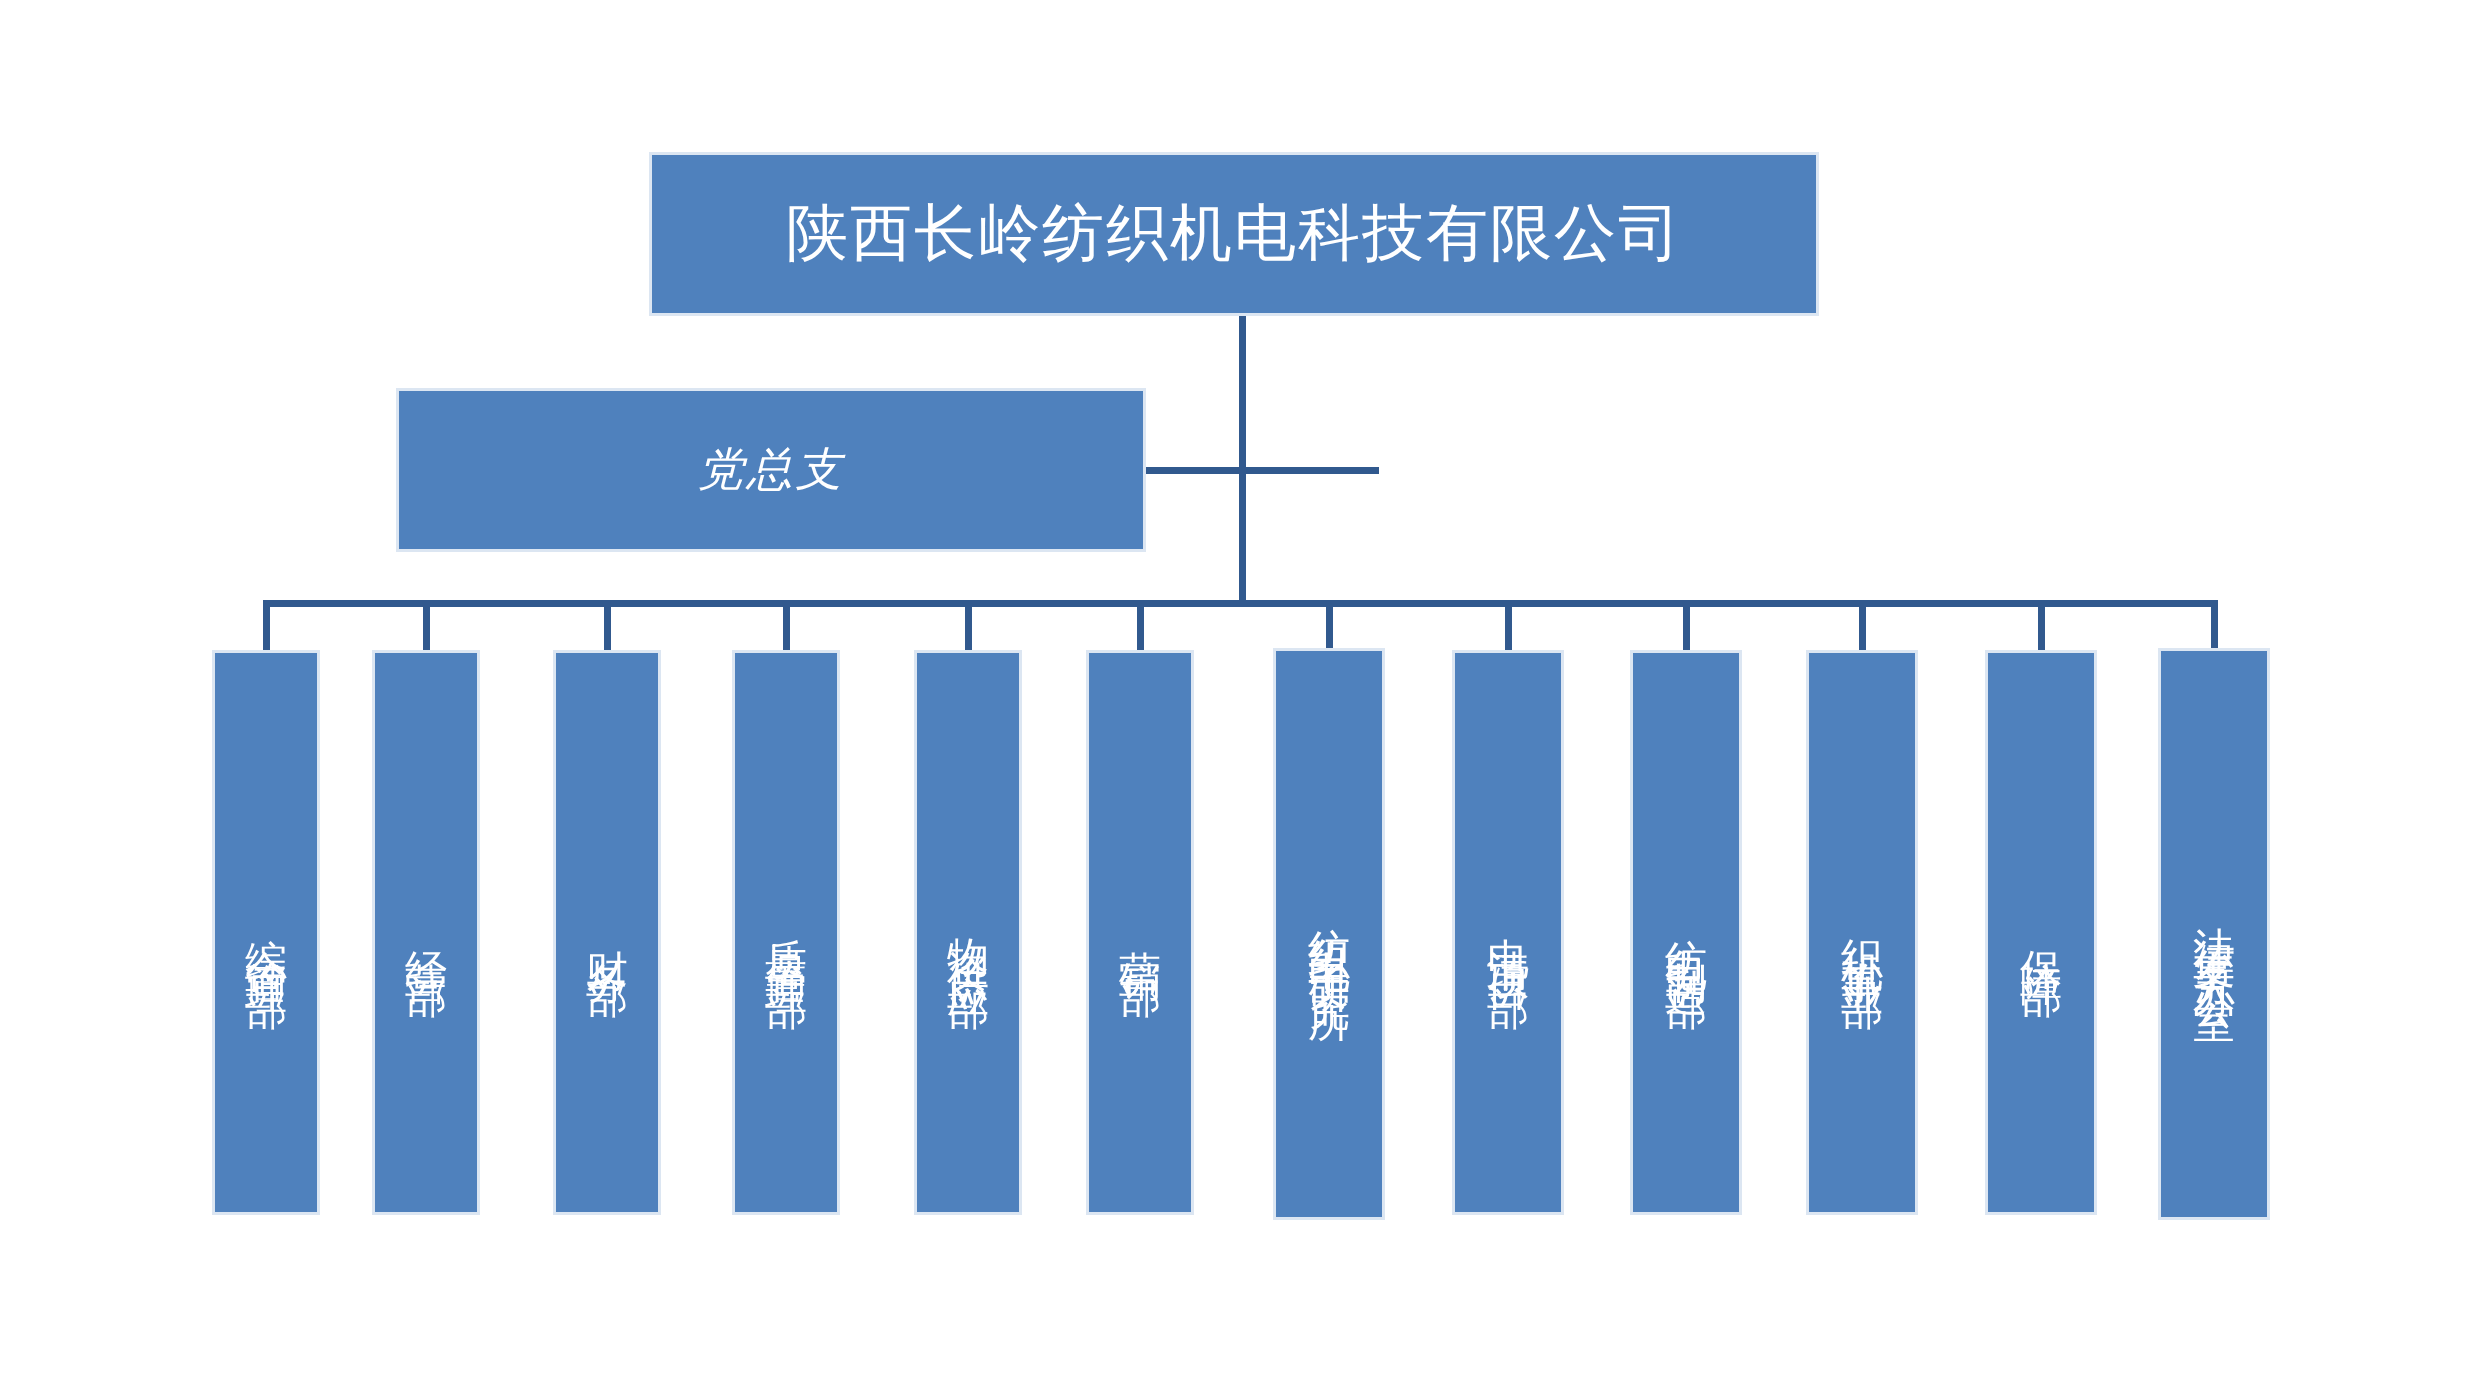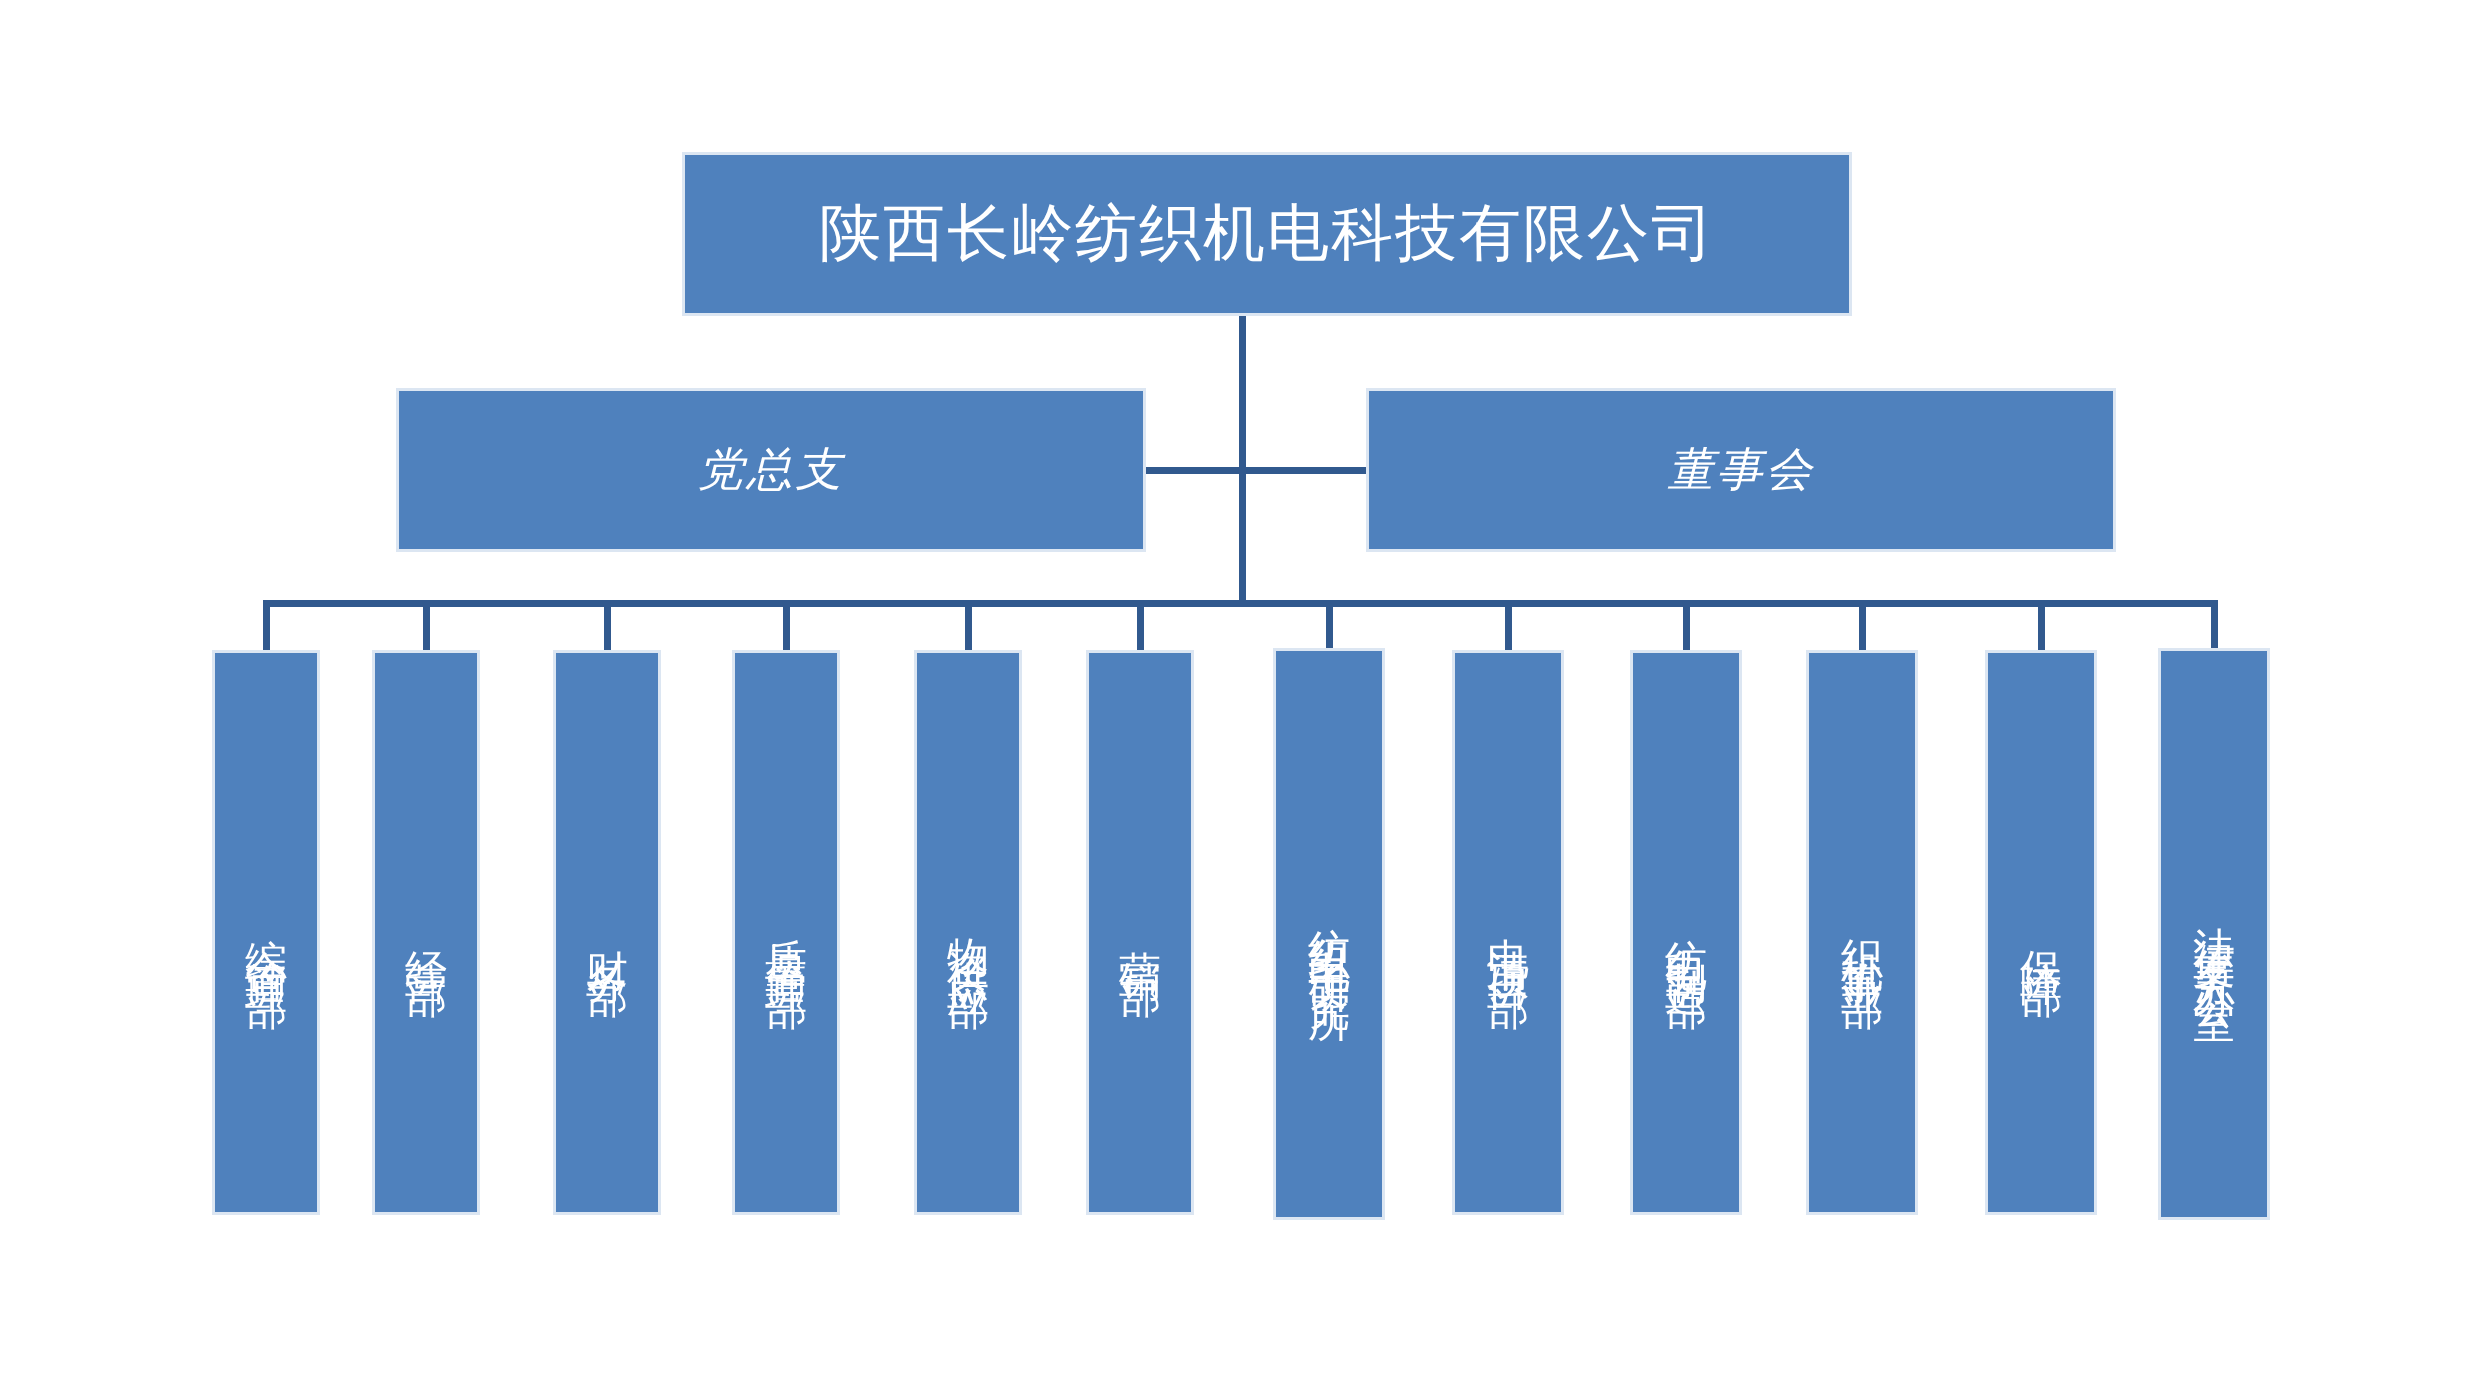--- a/index.html
+++ b/index.html
@@ -28,21 +28,21 @@
     color: #ffffff;
     display: flex;
     align-items: center;
     justify-content: center;
     text-align: center;
     line-height: 1.15;
   }
 
   
   .node.root {
-    left: 682px;
+    left: 649px;
     top: 152px;
     width: 1170px;
     height: 164px;
     font-size: 62px;
     letter-spacing: 2px;
   }
 
   
   .node.l2 {
     top: 388px;
@@ -108,23 +108,20 @@
     </div>
 
   <div class="node root">
     <span>陕西长岭纺织机电科技有限公司</span>
   </div>
 
   <div class="node l2 left">
     <span>党总支</span>
   </div>
 
-  <div class="node l2 right">
-    <span>董事会</span>
-  </div>
 
   <div id="dept-layer">
       <div class="node dept" style="left: 212px; top: 650px; width: 108px; height: 565px;">
         <span class="vtxt">综合管理部</span>
       </div>
       <div class="node dept" style="left: 372px; top: 650px; width: 108px; height: 565px;">
         <span class="vtxt">经营部</span>
       </div>
       <div class="node dept" style="left: 553px; top: 650px; width: 108px; height: 565px;">
         <span class="vtxt">财务部</span>

